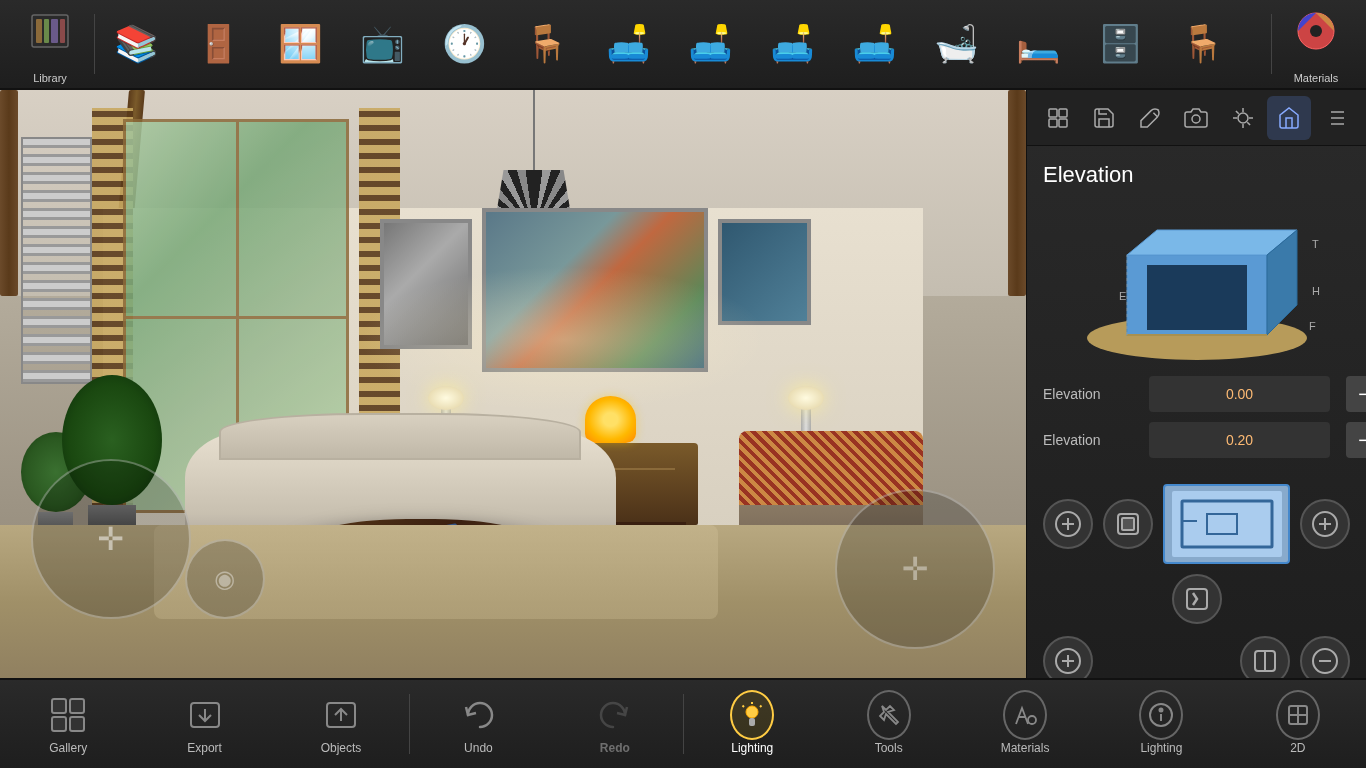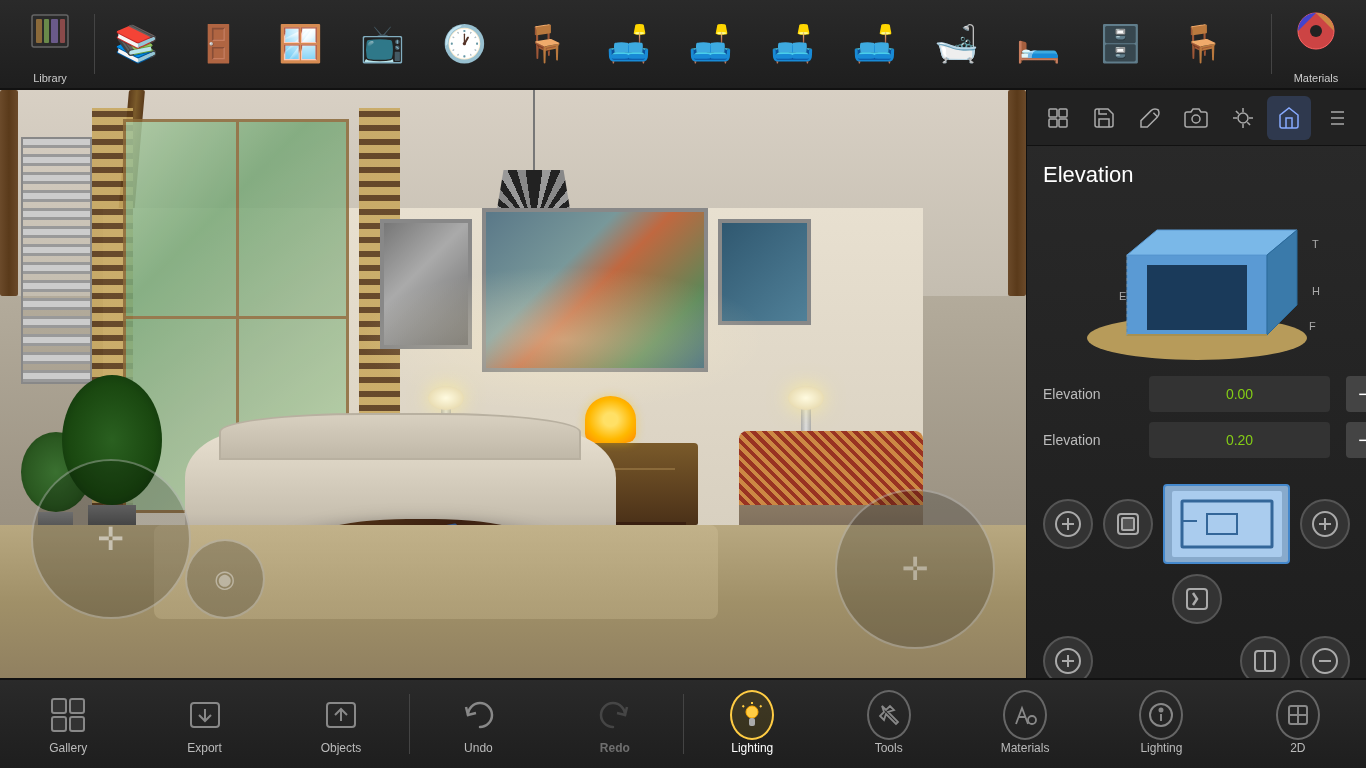--- a/index.html
+++ b/index.html
@@ -163,21 +163,21 @@
     }
     .box-svg { width: 100%; height: 100%; }
 
     
     .param-row {
       display: flex; align-items: center; margin-bottom: 10px; gap: 16px;
     }
     .param-label { color: #bbb; font-size: 14px; flex: 0 0 90px; }
     .param-input {
       flex: 1; height: 36px; background: #333; border: 1px solid #555;
-      color: #84cc16; font-size: 14px; text-align: center; border-radius: 4px;
+      color: #fdba74; font-size: 14px; text-align: center; border-radius: 4px;
       border: none; outline: none;
     }
     .param-btn {
       width: 36px; height: 36px; background: #444; border: none;
       color: #fff; font-size: 20px; cursor: pointer; border-radius: 4px;
       display: flex; align-items: center; justify-content: center;
       flex-shrink: 0;
     }
 
     

